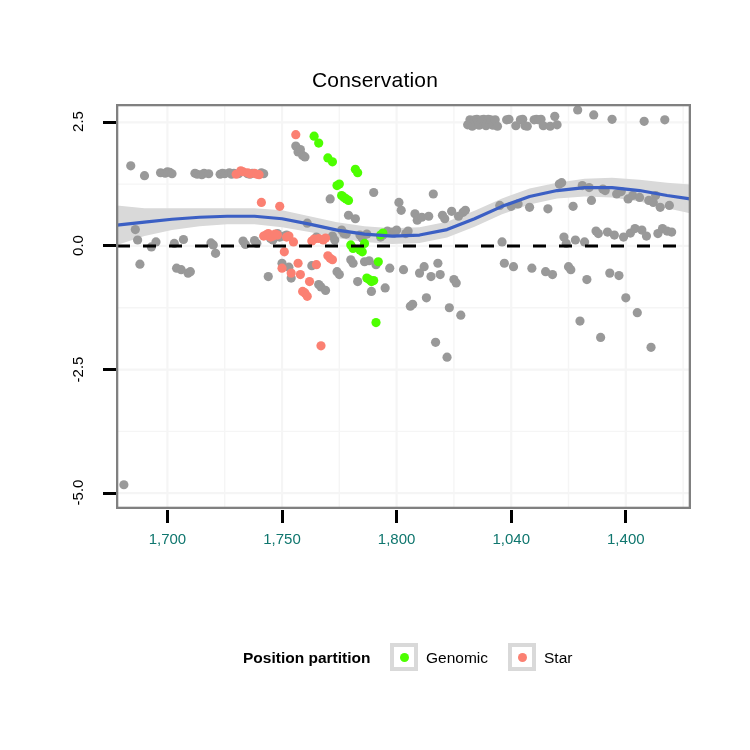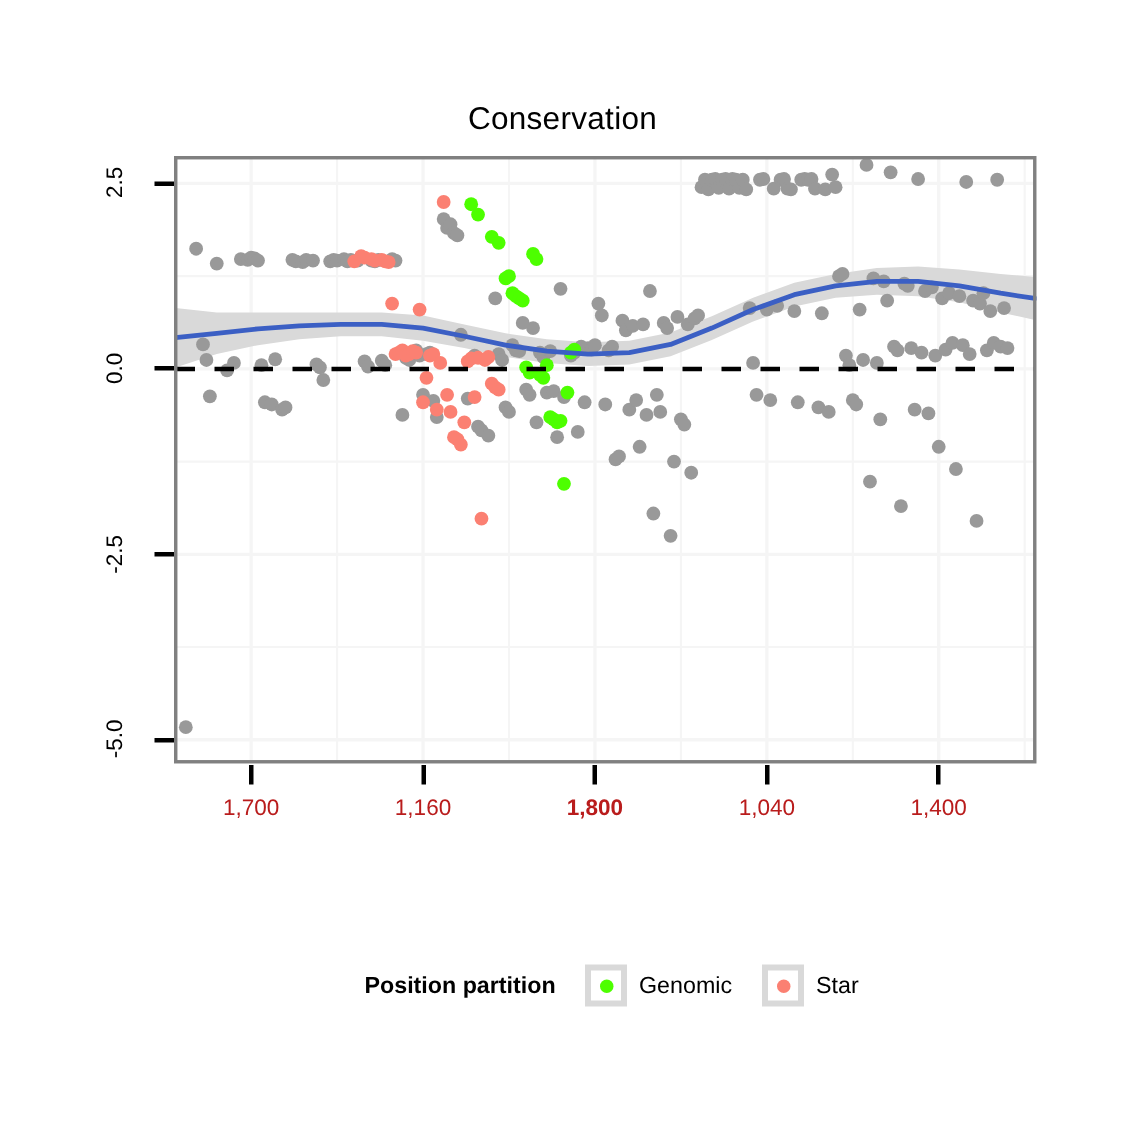--- a/index.html
+++ b/index.html
@@ -42,21 +42,21 @@
     font-size: 15px;
     color: #000;
     white-space: nowrap;
     transform-origin: 50% 50%;
     transform: rotate(-90deg);
     text-align: center;
   }
   .xtick-label {
     position: absolute;
     font-size: 15px;
-    color: #b91c1c;
+    color: #0f766e;
     white-space: nowrap;
     text-align: center;
   }
   .tick-mark-y {
     position: absolute;
     background: #000;
     height: 3px;
     width: 13px;
   }
   .tick-mark-x {
@@ -417,23 +417,23 @@
       <div class="ytick-label" style="width: 44px; left: 55px; top: 113.307px;">2.5</div>
       <div class="tick-mark-y" style="left: 103px; top: 244.426px;"></div>
       <div class="ytick-label" style="width: 44px; left: 55px; top: 236.926px;">0.0</div>
       <div class="tick-mark-y" style="left: 103px; top: 368.046px;"></div>
       <div class="ytick-label" style="width: 44px; left: 55px; top: 360.546px;">-2.5</div>
       <div class="tick-mark-y" style="left: 103px; top: 491.666px;"></div>
       <div class="ytick-label" style="width: 44px; left: 55px; top: 484.166px;">-5.0</div>
       <div class="tick-mark-x" style="left: 165.924px; top: 510px;"></div>
       <div class="xtick-label" style="width: 80px; left: 127.424px; top: 530px;">1,700</div>
       <div class="tick-mark-x" style="left: 280.524px; top: 510px;"></div>
-      <div class="xtick-label" style="width: 80px; left: 242.024px; top: 530px;">1,160</div>
+      <div class="xtick-label" style="width: 80px; left: 242.024px; top: 530px;">1,750</div>
       <div class="tick-mark-x" style="left: 395.124px; top: 510px;"></div>
-      <div class="xtick-label" style="width: 80px; left: 356.624px; top: 530px; font-weight: bold;">1,800</div>
+      <div class="xtick-label" style="width: 80px; left: 356.624px; top: 530px;">1,800</div>
       <div class="tick-mark-x" style="left: 509.724px; top: 510px;"></div>
       <div class="xtick-label" style="width: 80px; left: 471.224px; top: 530px;">1,040</div>
       <div class="tick-mark-x" style="left: 624.324px; top: 510px;"></div>
       <div class="xtick-label" style="width: 80px; left: 585.824px; top: 530px;">1,400</div>
     </div>
 
   <div class="legend-title" id="legend-title" style="left: 243px; top: 649px;">Position partition</div>
   <div id="legend-entries">
       <div class="legend-key" style="left: 390px; top: 643px; width: 28px; height: 28px;"></div>
       <div class="legend-dot" style="left: 400px; top: 653px; width: 9px; height: 9px; background: rgb(77, 255, 0);"></div>

